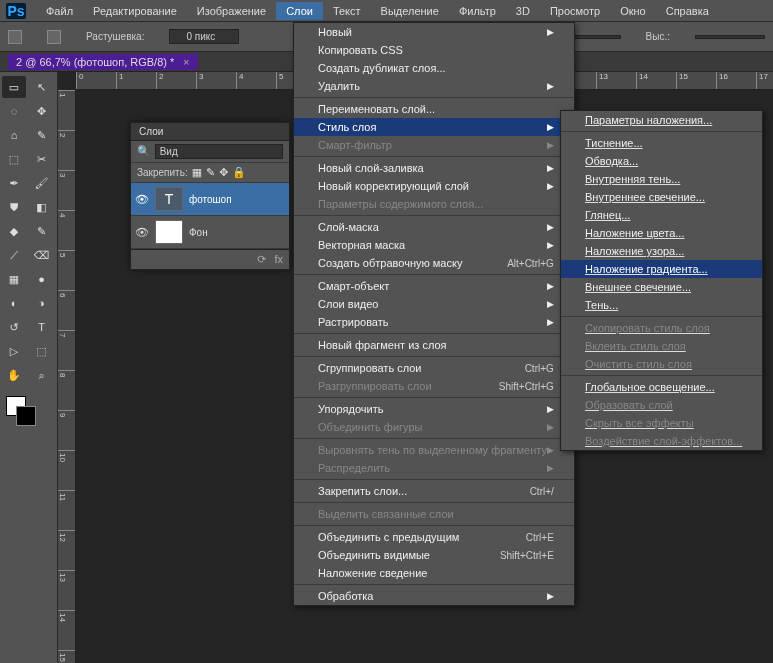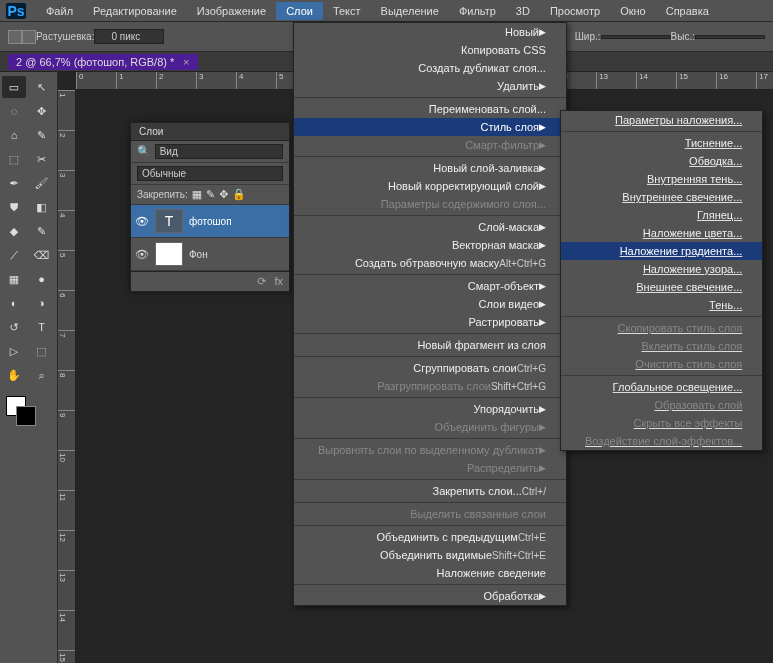--- a/index.html
+++ b/index.html
@@ -3,21 +3,21 @@
 <meta charset="utf-8">
 <style>
 * { margin: 0; padding: 0; box-sizing: border-box; font-family: "Segoe UI", Tahoma, sans-serif; font-size: 11px; }
 body { background: #535353; width: 773px; height: 663px; overflow: hidden; color: #ddd; position: relative; }
 
 .menubar { height: 22px; background: #535353; display: flex; align-items: center; padding: 0 6px; border-bottom: 1px solid #2a2a2a; }
 .ps-logo { width: 20px; height: 16px; background: #001e36; color: #31a8ff; font-weight: bold; display: flex; align-items: center; justify-content: center; font-size: 14px; margin-right: 10px; border-radius: 2px; }
 .menu-item { padding: 3px 10px; cursor: default; }
 .menu-item.open { background: #3a6ea5; color: #fff; }
 
-.optbar { height: 30px; background: #535353; border-bottom: 1px solid #2a2a2a; display: flex; align-items: center; padding: 0 8px; gap: 0; }
+.optbar { height: 30px; background: #535353; border-bottom: 1px solid #2a2a2a; display: flex; align-items: center; padding: 0 8px; gap: 25px; }
 .opt-box { width: 14px; height: 14px; border: 1px solid #888; background: #666; }
 .opt-lbl { color: #ccc; font-size: 10px; }
 .opt-input { background: #333; border: 1px solid #222; color: #ccc; padding: 1px 16px; width: 70px; font-size: 10px; }
 
 .tab-strip { height: 20px; background: #3a3a3a; display: flex; align-items: center; padding: 0 8px; border-bottom: 1px solid #222; }
 .doc-tab { background: #4c1d95; padding: 2px 8px; font-size: 10px; color: #ddd; }
 .doc-tab .x { margin-left: 6px; color: #aaa; }
 
 .workspace { position: relative; height: calc(100% - 72px); background: #535353; display: flex; }
 
@@ -42,21 +42,21 @@
 .layer-row { display: flex; align-items: center; padding: 4px; gap: 6px; border-bottom: 1px solid #3a3a3a; }
 .layer-row.sel { background: #3a6ea5; color: #fff; }
 .eye { width: 14px; text-align: center; }
 .thumb { width: 28px; height: 24px; background: #333; border: 1px solid #666; display: flex; align-items: center; justify-content: center; font-size: 14px; }
 .thumb.T { background: #4a5a6a; color: #fff; }
 .thumb.white { background: #fff; }
 .layer-name { font-size: 10px; }
 .panel-foot { display:flex; justify-content:flex-end; padding:3px 6px; gap:8px; color:#aaa; font-size:10px; border-top:1px solid #222;}
 
 .dropdown { position: absolute; background: #535353; border: 1px solid #222; box-shadow: 2px 2px 6px rgba(0,0,0,0.5); min-width: 265px; }
-.dd-item { display: flex; justify-content: flex-end; align-items: center; padding: 3px 20px 3px 24px; color: #eee; cursor: default; white-space: nowrap; }
+.dd-item { display: flex; justify-content: space-between; align-items: center; padding: 3px 20px 3px 24px; color: #eee; cursor: default; white-space: nowrap; }
 .dd-item.disabled { color: #888; }
 .dd-item.hl { background: #1a3a7a; color: #fff; }
 .dd-sep { height: 1px; background: #3a3a3a; margin: 2px 0; }
 .dd-arrow { font-size: 9px; color: inherit; }
 .dd-short { color: #ccc; font-size: 10px; }
 
 #menu-layers { left: 293px; top: 22px; }
 #submenu-style { left: 560px; top: 110px; min-width: 200px; text-decoration: underline; }
 </style>
 </head>
@@ -172,23 +172,20 @@
   </div>
 </div>
 
 <div class="layers-panel">
   <div class="panel-tab">Слои</div>
   <div class="panel-row">
     <span>🔍</span>
     <span class="panel-sel">Вид</span>
   </div>
   <div class="panel-row">
-    <span class="panel-sel">Обычные</span>
-  </div>
-  <div class="panel-row">
     <span class="panel-lbl">Закрепить:</span>
     <span>▦</span>
     <span>✎</span>
     <span>✥</span>
     <span>🔒</span>
   </div>
   <div id="layer-list">
       <div class="layer-row sel">
         <span class="eye">👁</span>
         <span class="thumb T">T</span>
@@ -288,21 +285,21 @@
     <div class="dd-item">
       <span>Упорядочить</span>
       <span class="dd-arrow">▶</span>
     </div>
     <div class="dd-item disabled">
       <span>Объединить фигуры</span>
       <span class="dd-arrow">▶</span>
     </div>
     <div class="dd-sep"></div>
     <div class="dd-item disabled">
-      <span>Выровнять слои по выделенному дубликат</span>
+      <span>Выровнять тень по выделенному фрагменту</span>
       <span class="dd-arrow">▶</span>
     </div>
     <div class="dd-item disabled">
       <span>Распределить</span>
       <span class="dd-arrow">▶</span>
     </div>
     <div class="dd-sep"></div>
     <div class="dd-item">
       <span>Закрепить слои...</span>
       <span class="dd-short">Ctrl+/</span>
@@ -346,27 +343,27 @@
     </div>
     <div class="dd-item">
       <span>Внутреннее свечение...</span>
     </div>
     <div class="dd-item">
       <span>Глянец...</span>
     </div>
     <div class="dd-item">
       <span>Наложение цвета...</span>
     </div>
+    <div class="dd-item">
+      <span>Наложение узора...</span>
+    </div>
     <div class="dd-item hl">
       <span>Наложение градиента...</span>
     </div>
     <div class="dd-item">
-      <span>Наложение узора...</span>
-    </div>
-    <div class="dd-item">
       <span>Внешнее свечение...</span>
     </div>
     <div class="dd-item">
       <span>Тень...</span>
     </div>
     <div class="dd-sep"></div>
     <div class="dd-item disabled">
       <span>Скопировать стиль слоя</span>
     </div>
     <div class="dd-item disabled">

